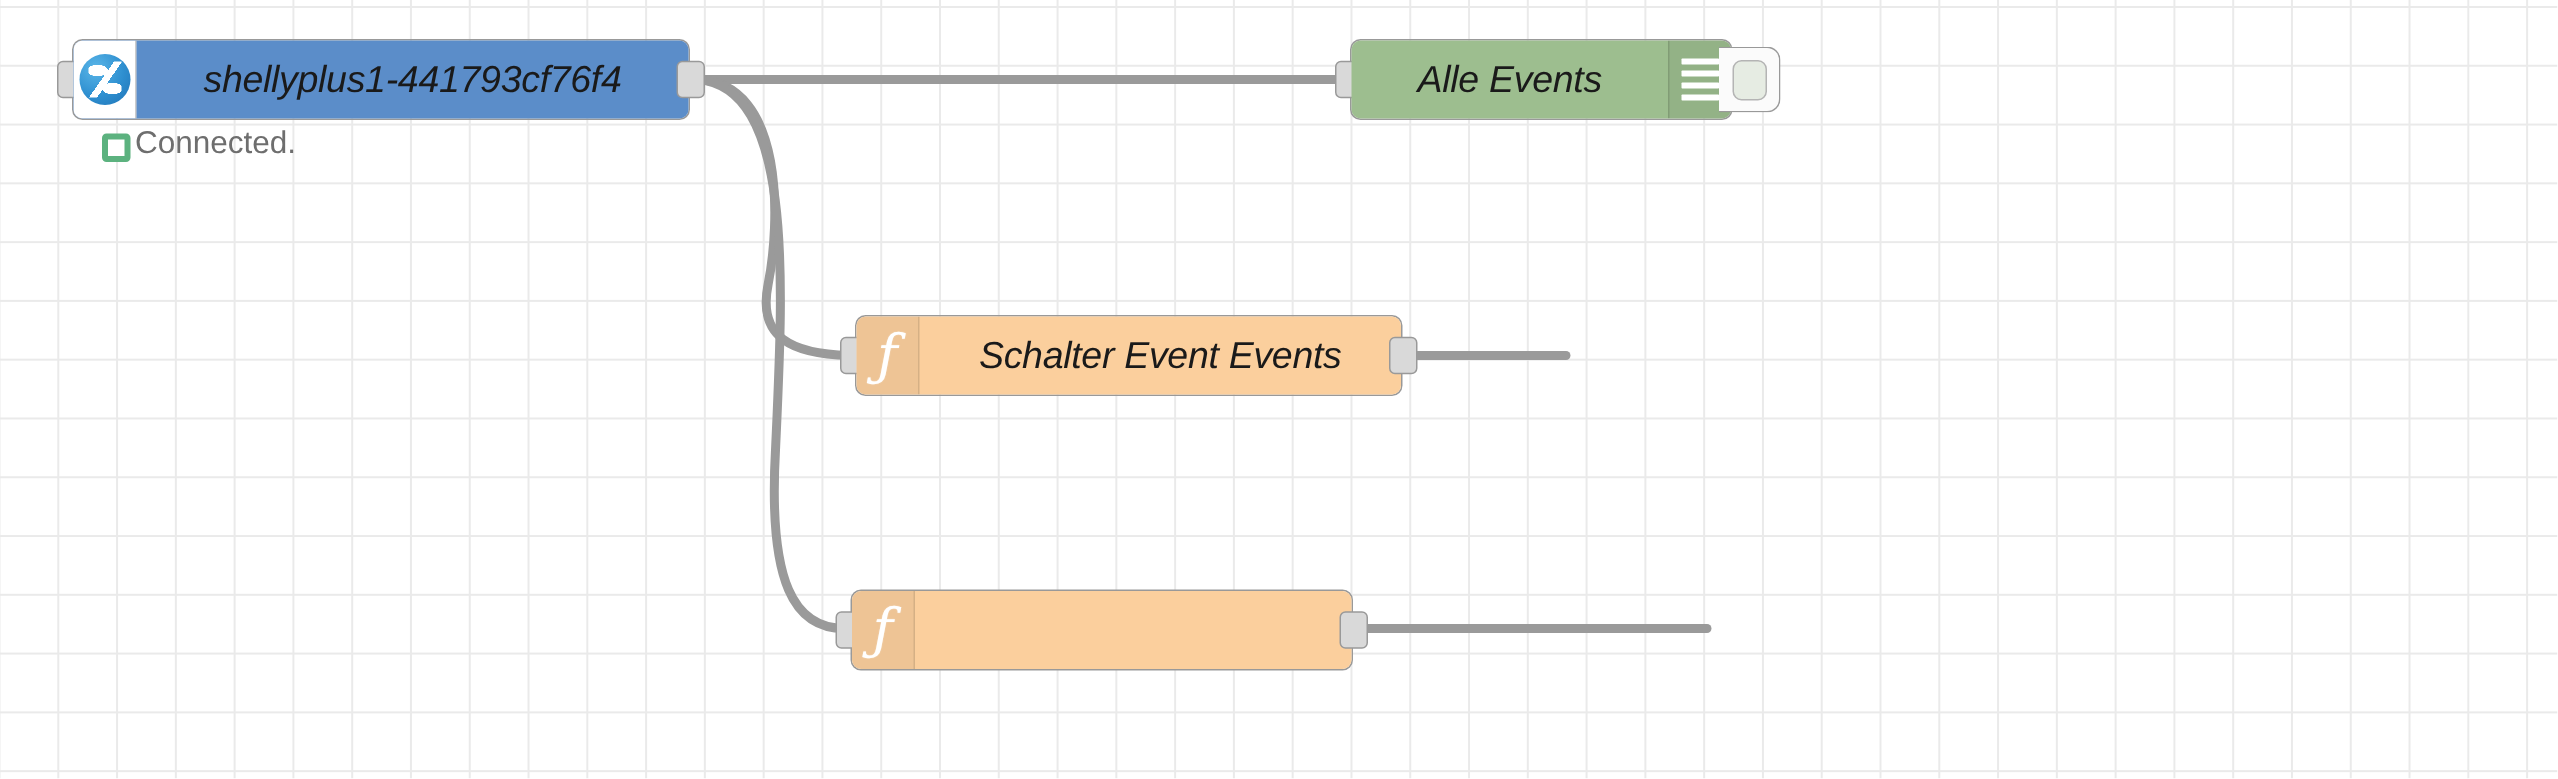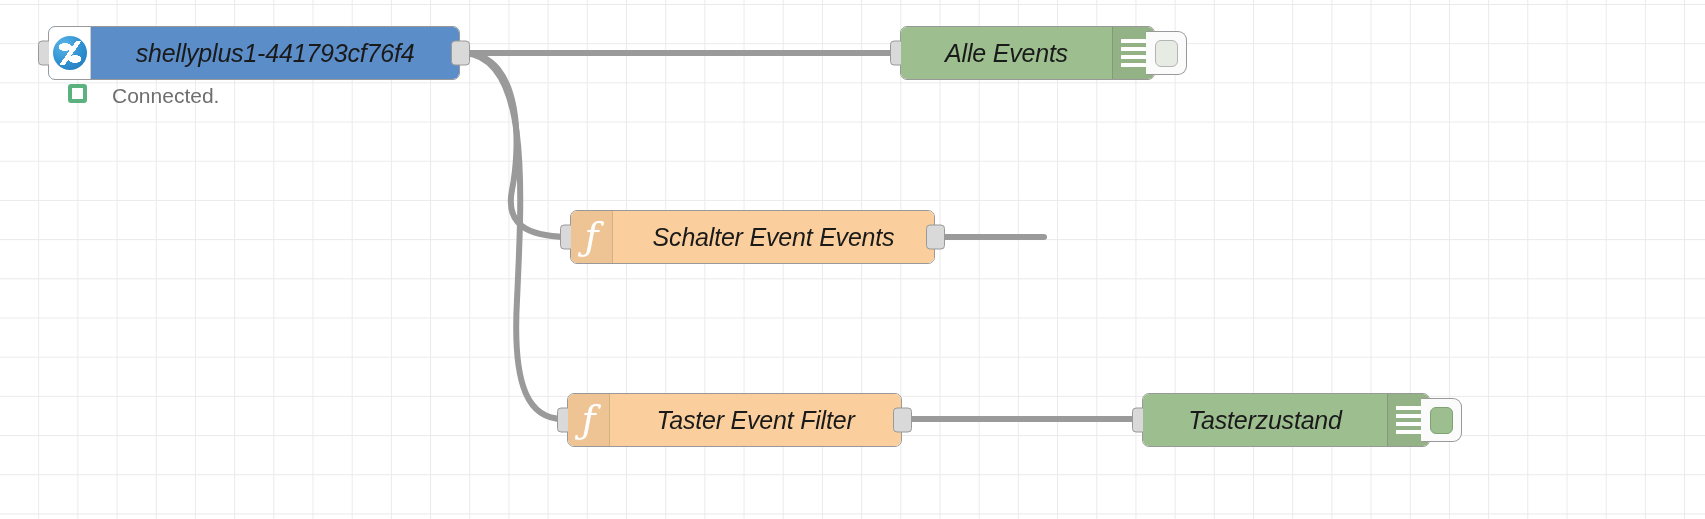--- a/index.html
+++ b/index.html
@@ -166,22 +166,22 @@
     background: #e6ece3;
   }
   .debug-toggle.on i {
     background: #9dbe8f;
     border-color: #7fa272;
   }
   
   .status {
     position: absolute;
     display: flex;
-    align-items: flex-start;
-    gap: 25px;
+    align-items: flex-end;
+    gap: 3px;
     font-size: 21px;
     color: #6e6e6e;
     white-space: nowrap;
   }
   .status-dot {
     width: 19px; height: 19px;
     box-sizing: border-box;
     border: 4px solid #5cb27f;
     background: #ffffff;
     border-radius: 3px;
@@ -245,36 +245,18 @@
     <div class="port out"></div>
   </div>
 
 
   <div class="node orange" id="n-tfilter" style="left:567px; top:393px; width:335px; height:54px;">
     <div class="port in"></div>
     <div class="node-body">
       <div class="node-icon-box">
         <span class="fn-glyph">ƒ</span>
       </div>
-      <div class="node-label">Taster Event Filter</div>
     </div>
     <div class="port out"></div>
   </div>
 
-  <div class="node green" id="n-tzust" style="left:1142px; top:393px; width:288px; height:54px;">
-    <div class="port in"></div>
-    <div class="node-body">
-      <div class="node-label">Tasterzustand</div>
-      <div class="node-icon-box">
-        <span class="debug-bars">
-            <span></span>
-            <span></span>
-            <span></span>
-            <span></span>
-          </span>
-      </div>
-    </div>
-    <div class="debug-toggle on">
-      <i></i>
-    </div>
-  </div>
 
 </div>
 
 </body></html>

